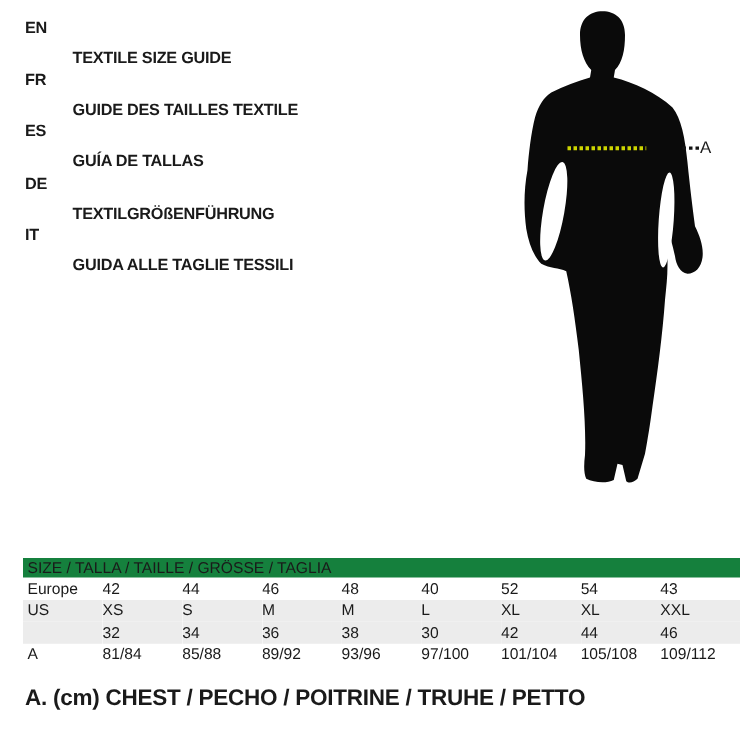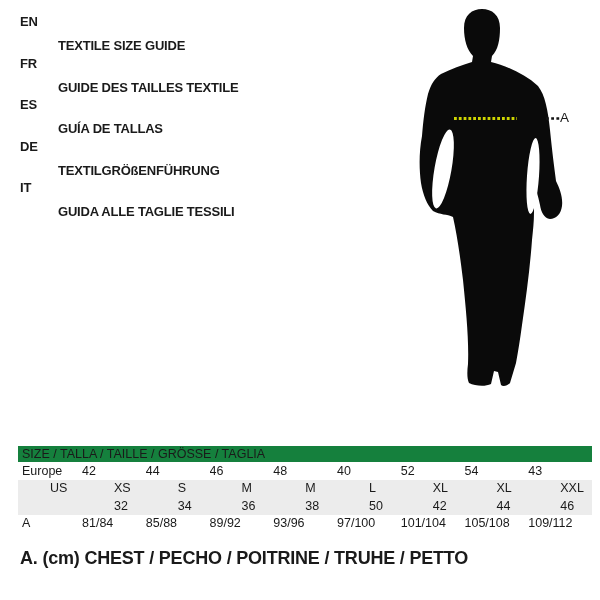--- a/index.html
+++ b/index.html
@@ -21,21 +21,21 @@
   
   .section-title{position:absolute;left:20px;top:414px;font-size:13px;font-weight:700;letter-spacing:-0.2px;margin:0;white-space:nowrap;}
   
   .size-table{
     position:absolute;left:18px;top:446px;width:574px;
     border-collapse:collapse;table-layout:fixed;font-size:12.5px;color:#1a1a1a;
   }
   .size-table td{padding:0;height:17.5px;vertical-align:middle;overflow:hidden;white-space:nowrap;}
   .size-table tr.t-head td{background:#15803d;height:16px;text-align:left;padding-left:4px;}
   .size-table td.lbl{text-align:left;padding-left:4px;}
-  .size-table tr.bg-gray td{background:#ececec;padding-left:32px;}
+  .size-table tr.bg-gray td{background:#ececec;}
   
   .footnote{position:absolute;left:20px;top:548px;font-size:18px;font-weight:700;letter-spacing:-0.2px;margin:0;white-space:nowrap;}
 </style>
 </head>
 <body>
 
 <div class="canvas">
 
   <section class="lang-list">
     <div class="lang-row">
@@ -143,21 +143,21 @@
         <td>XL</td>
         <td>XL</td>
         <td>XXL</td>
       </tr>
       <tr class="bg-gray">
         <td class="lbl"></td>
         <td>32</td>
         <td>34</td>
         <td>36</td>
         <td>38</td>
-        <td>50</td>
+        <td>30</td>
         <td>42</td>
         <td>44</td>
         <td>46</td>
       </tr>
       <tr>
         <td class="lbl">A</td>
         <td>81/84</td>
         <td>85/88</td>
         <td>89/92</td>
         <td>93/96</td>

